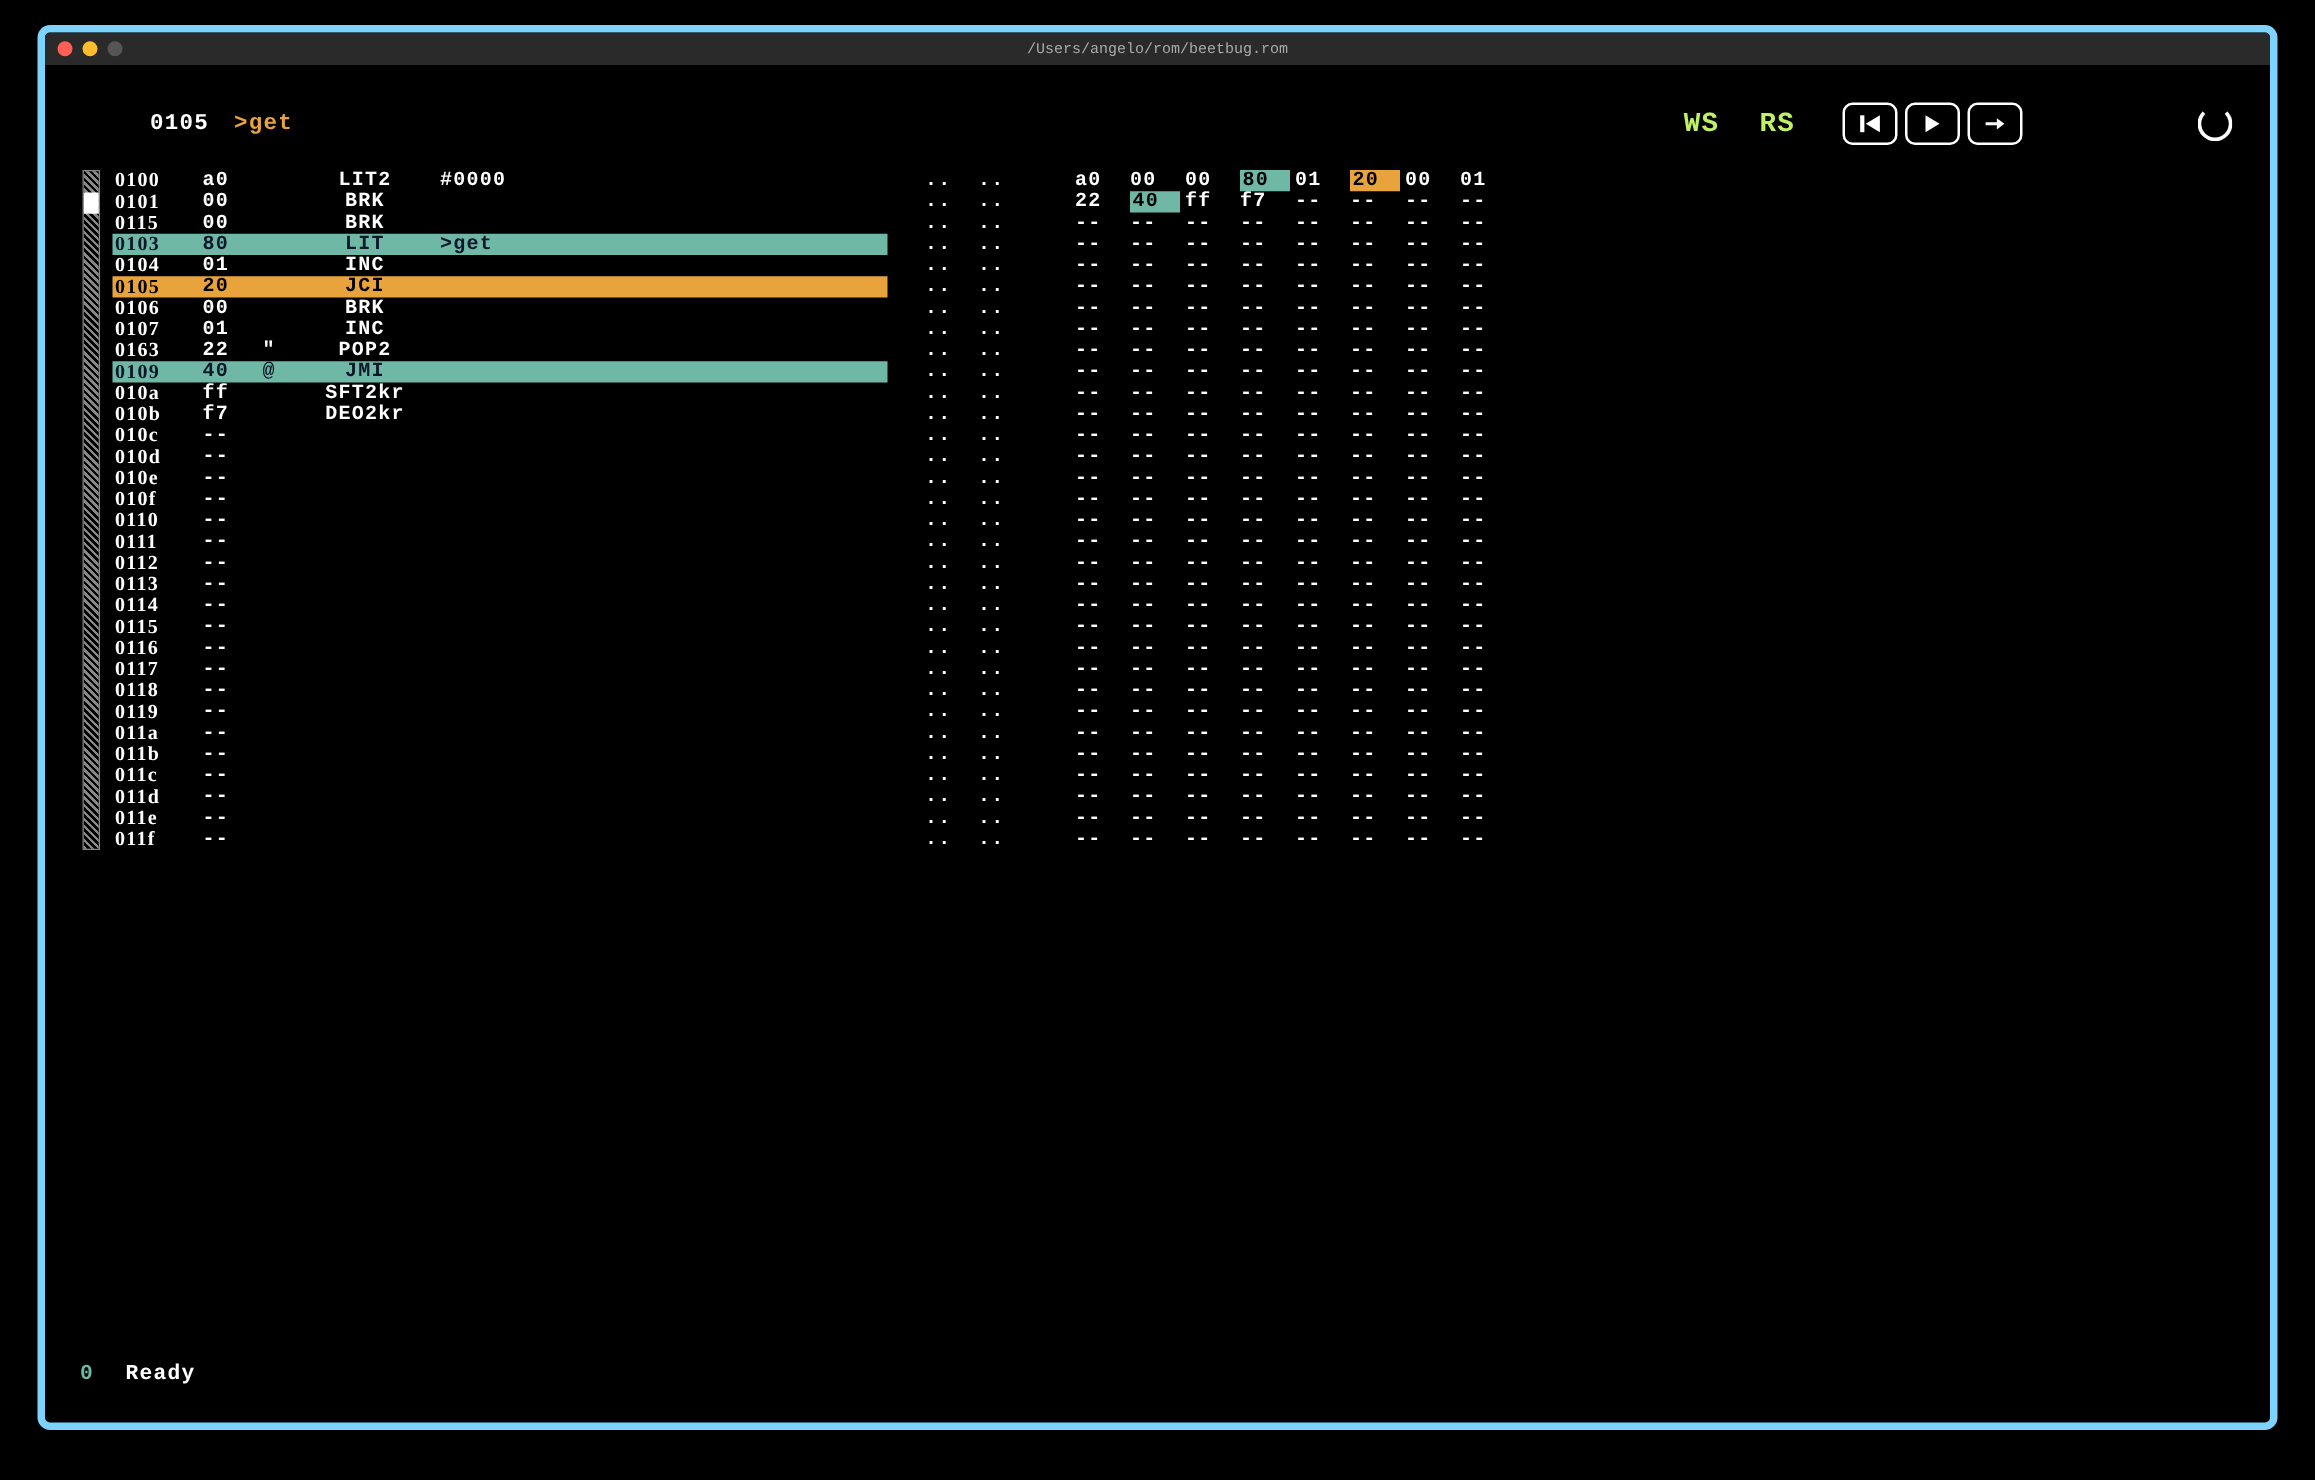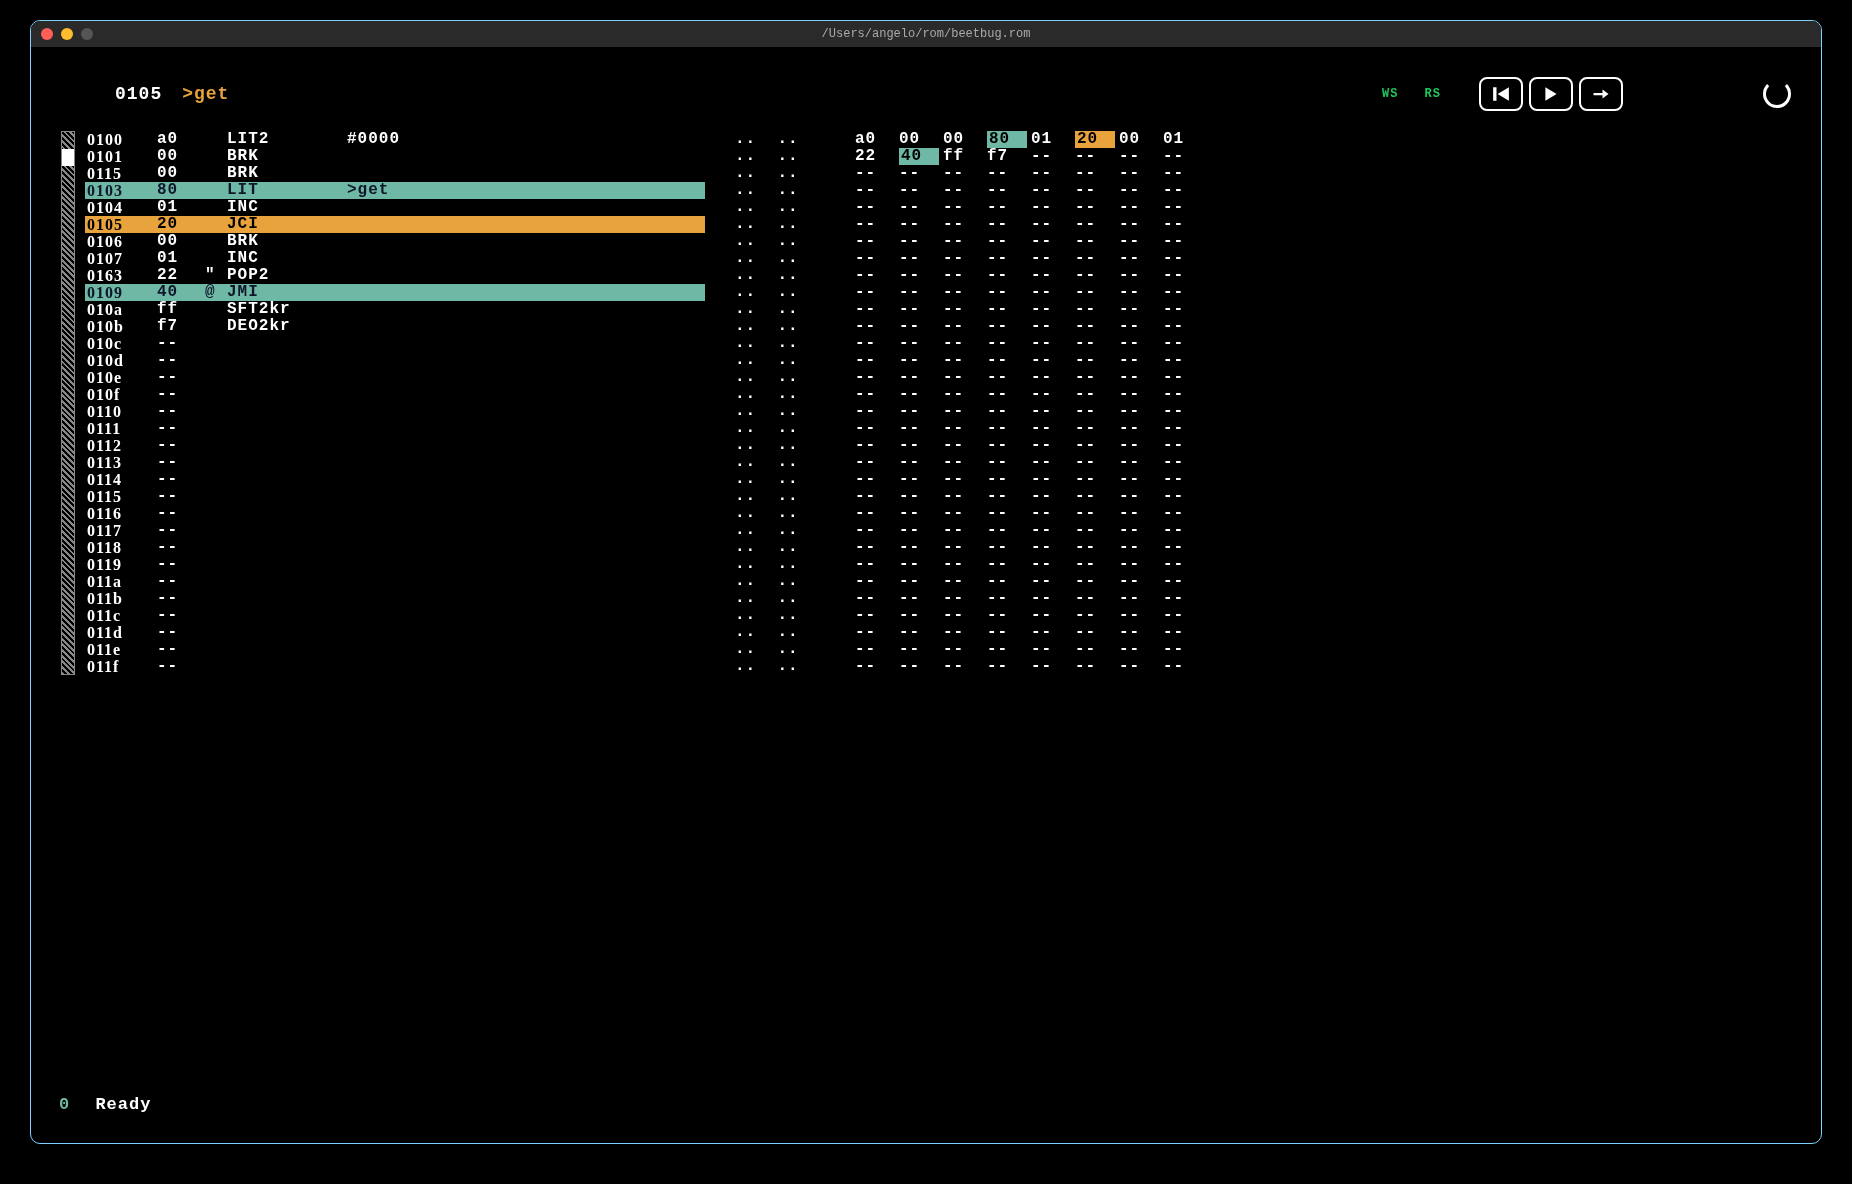--- a/index.html
+++ b/index.html
@@ -9,21 +9,21 @@
     font-weight: bold;
     color: #fff;
     width: 1366px;
     height: 874px;
     overflow: hidden;
     letter-spacing: 1px;
   }
   .window {
     position: absolute;
     top: 20px; left: 30px; right: 30px; bottom: 40px;
-    border: 1px solid #7dd3fc;
+    border: 6px solid #7dd3fc;
     border-radius: 10px;
     background: #000;
     overflow: hidden;
   }
   .titlebar {
     height: 26px;
     background: #2a2a2a;
     display: flex;
     align-items: center;
     padding: 0 10px;
@@ -43,21 +43,21 @@
     line-height: 17px;
   }
   .header {
     display: flex;
     align-items: center;
     margin-bottom: 20px;
     height: 34px;
   }
   .header .addr { color: #fff; margin-left: 54px; font-size: 18px; }
   .header .label { color: #e8a33d; margin-left: 20px; font-size: 18px; }
-  .header .stacks { margin-left: auto; color: #22c55e; font-size: 12px; margin-right: 20px;}
+  .header .stacks { margin-left: auto; color: #bef264; font-size: 22px; margin-right: 20px;}
   .header .stacks span { margin-right: 18px; }
   .controls { display: flex; gap: 6px; margin-right: 140px;}
   .cbtn {
     width: 44px; height: 34px;
     border: 2px solid #fff;
     border-radius: 8px;
     display: flex; align-items: center; justify-content: center;
     cursor: pointer;
   }
   .cbtn svg { width: 18px; height: 18px; }
@@ -88,21 +88,21 @@
   .disasm { flex: 0 0 620px; }
   .row {
     display: flex;
     height: 17px;
     white-space: pre;
     padding-left: 2px;
   }
   .row .a { width: 70px; font-family: Liberation Serif, serif; }
   .row .b { width: 48px; }
   .row .c { width: 22px; }
-  .row .m { width: 120px; }
+  .row .m { width: 120px; text-align: center; }
   .row .o { flex: 1; }
   .hl-teal   { background: #6fb8a5; color: #0f172a; }
   .hl-orange { background: #e8a33d; color: #000; }
 
   .dots { flex: 0 0 90px; margin-left: 30px; white-space: pre; }
   .dots div { height: 17px; }
 
   .mem { flex: 1; margin-left: 30px; }
   .memrow { display: flex; height: 17px; }
   .memcell { width: 44px; text-align: left; white-space: pre; }

